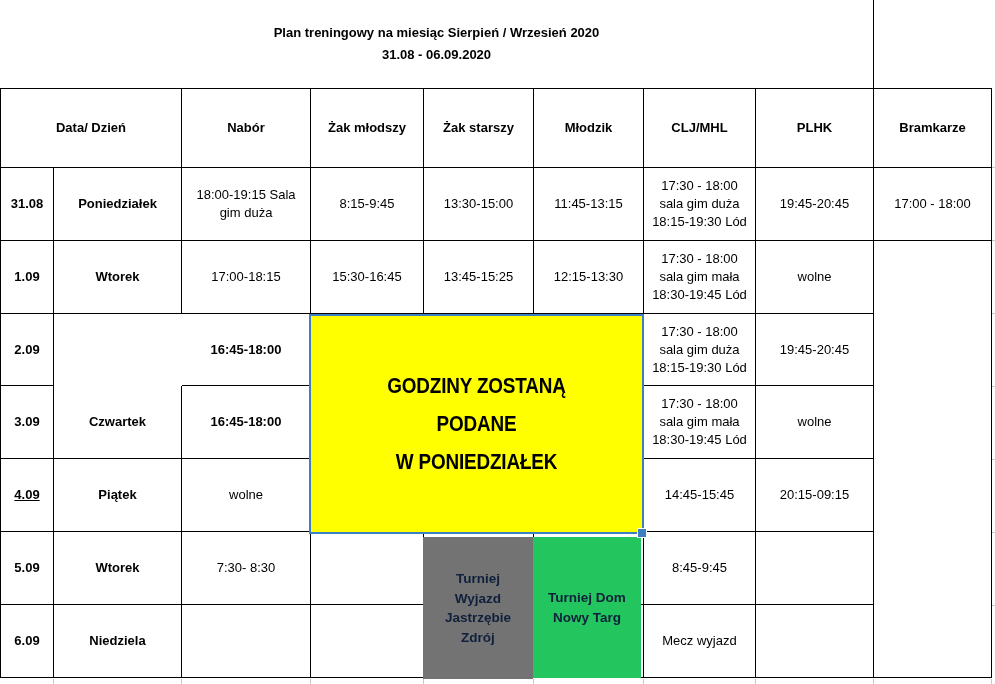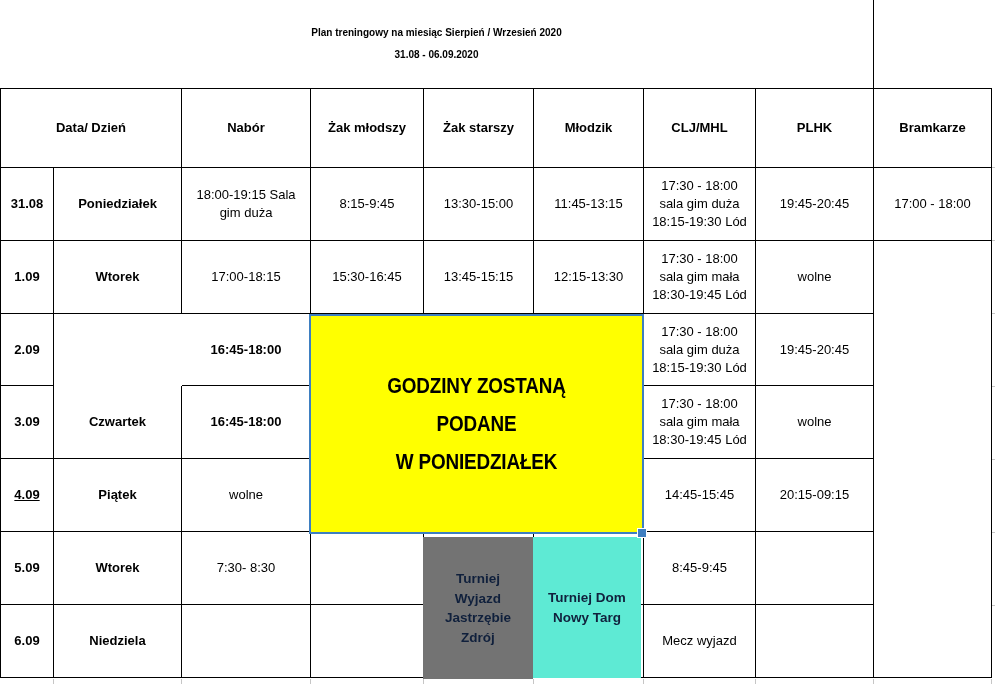--- a/index.html
+++ b/index.html
@@ -5,21 +5,21 @@
   html,body{margin:0;padding:0;background:#fff;}
   .canvas{
     position:relative;width:995px;height:684px;background:#ffffff;
     font-family:"Liberation Sans",sans-serif;color:#000;overflow:hidden;
   }
   
   .title-area{
     position:absolute;left:0;top:0;width:873px;height:88px;
     display:flex;flex-direction:column;align-items:center;justify-content:center;
   }
-  .title-line{font-weight:700;font-size:10px;line-height:22px;white-space:pre;}
+  .title-line{font-weight:700;font-size:13px;line-height:22px;white-space:pre;}
   .title-vline{position:absolute;left:873px;top:0;width:1px;height:88px;background:#000;}
   
   .grid{
     position:absolute;left:0;top:88px;display:grid;
     grid-template-columns:53px 128px 129px 113px 110px 110px 112px 118px 118px;
     grid-template-rows:79px 73px 73px 72px 73px 73px 73px 73px;
     border-top:1px solid #000;border-left:1px solid #000;
   }
   .cell{
     border-right:1px solid #000;border-bottom:1px solid #000;
@@ -37,21 +37,21 @@
   .yellow-box{left:309px;top:314px;width:335px;height:220px;background:#FFFF00;border:2px solid #3E7FC1;z-index:3;}
   .yellow-text{
     display:block;width:100%;font-weight:700;font-size:22.5px;line-height:38px;
     white-space:pre-line;transform:scaleX(0.84);transform-origin:center;letter-spacing:-0.2px;color:#000;
   }
   .resize-handle{
     position:absolute;left:637px;top:528px;width:10px;height:10px;
     background:#3E7FC1;border:1px solid #fff;box-sizing:border-box;z-index:4;
   }
   .lightblue-box{left:423px;top:537px;width:110px;height:142px;background:#737373;z-index:2;}
-  .darkblue-box{left:533px;top:537px;width:108px;height:141px;background:#5eead4;z-index:2;}
+  .darkblue-box{left:533px;top:537px;width:108px;height:141px;background:#22c55e;z-index:2;}
   .blue-text{font-weight:700;font-size:13.5px;line-height:19.5px;white-space:pre-line;color:#10203c;}
   
   .tick-h{position:absolute;left:992px;width:4px;height:1px;background:#c6c6c6;}
   .tick-v{position:absolute;top:679px;width:1px;height:5px;background:#c6c6c6;}
 </style>
 </head>
 <body>
 
 <div class="canvas">
 
@@ -79,21 +79,21 @@
       <div class="cell" style="grid-area: 2 / 6;">11:45-13:15</div>
       <div class="cell" style="grid-area: 2 / 7;">17:30 - 18:00
 sala gim duża
 18:15-19:30 Lód</div>
       <div class="cell" style="grid-area: 2 / 8;">19:45-20:45</div>
       <div class="cell" style="grid-area: 2 / 9;">17:00 - 18:00</div>
       <div class="cell b" style="grid-area: 3 / 1;">1.09</div>
       <div class="cell b" style="grid-area: 3 / 2;">Wtorek</div>
       <div class="cell" style="grid-area: 3 / 3;">17:00-18:15</div>
       <div class="cell" style="grid-area: 3 / 4;">15:30-16:45</div>
-      <div class="cell" style="grid-area: 3 / 5;">13:45-15:15</div>
+      <div class="cell" style="grid-area: 3 / 5;">13:45-15:25</div>
       <div class="cell" style="grid-area: 3 / 6;">12:15-13:30</div>
       <div class="cell" style="grid-area: 3 / 7;">17:30 - 18:00
 sala gim mała
 18:30-19:45 Lód</div>
       <div class="cell" style="grid-area: 3 / 8;">wolne</div>
       <div class="cell b" style="grid-area: 4 / 1;">2.09</div>
       <div class="cell b" style="grid-area: 4 / 3;">16:45-18:00</div>
       <div class="cell" style="grid-area: 4 / 4;"></div>
       <div class="cell" style="grid-area: 4 / 5;"></div>
       <div class="cell" style="grid-area: 4 / 6;"></div>

